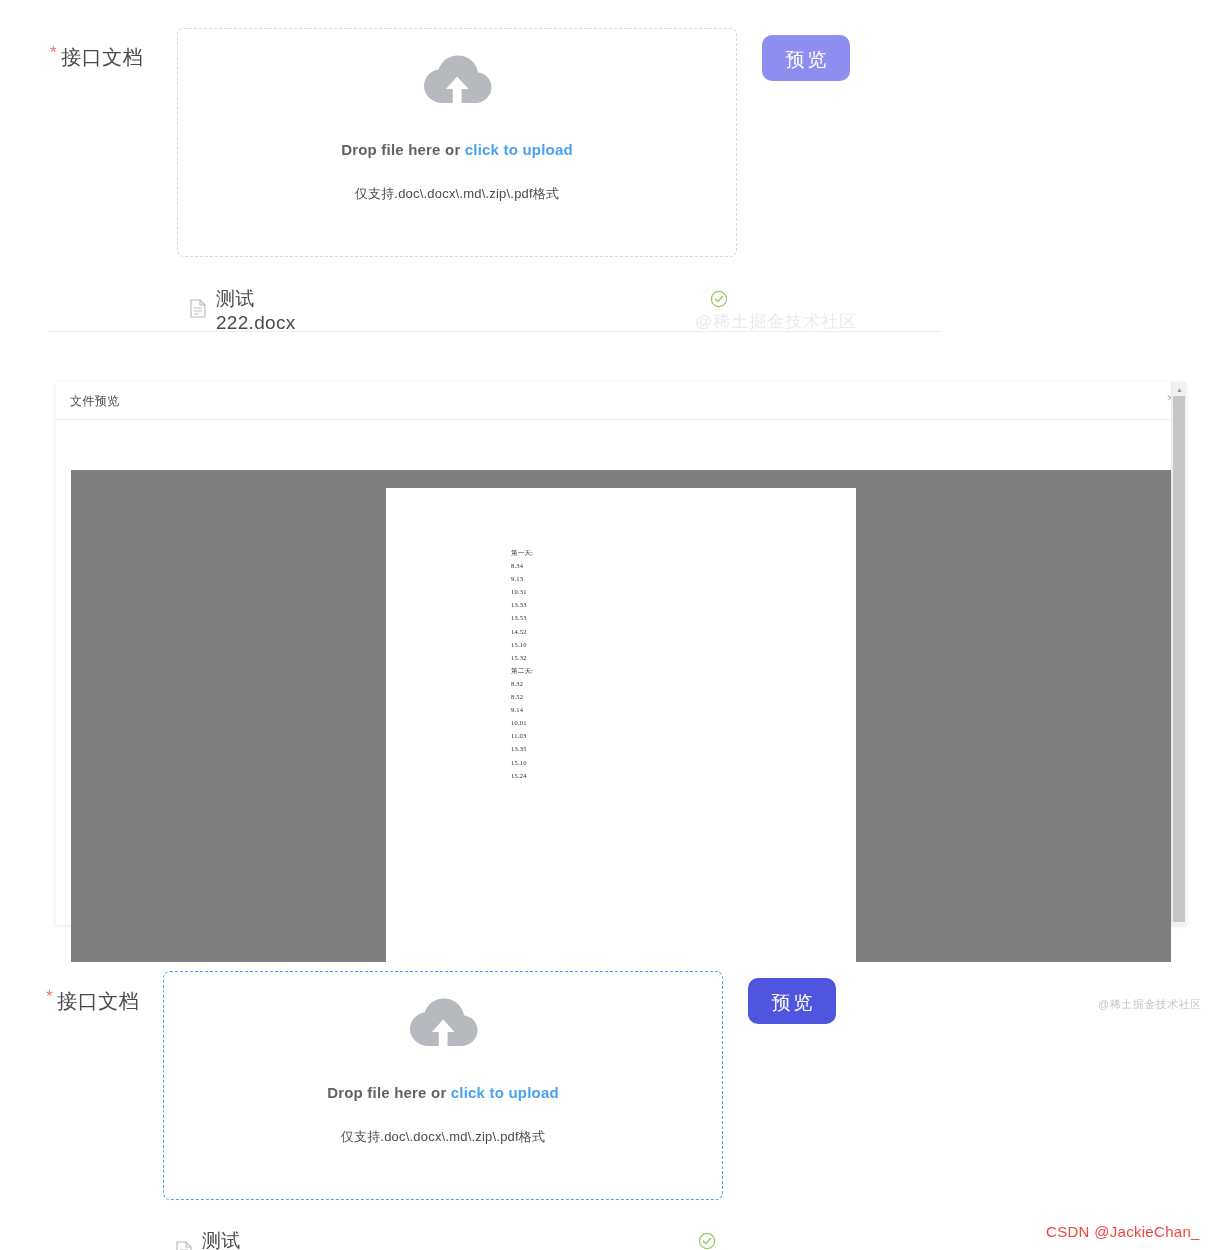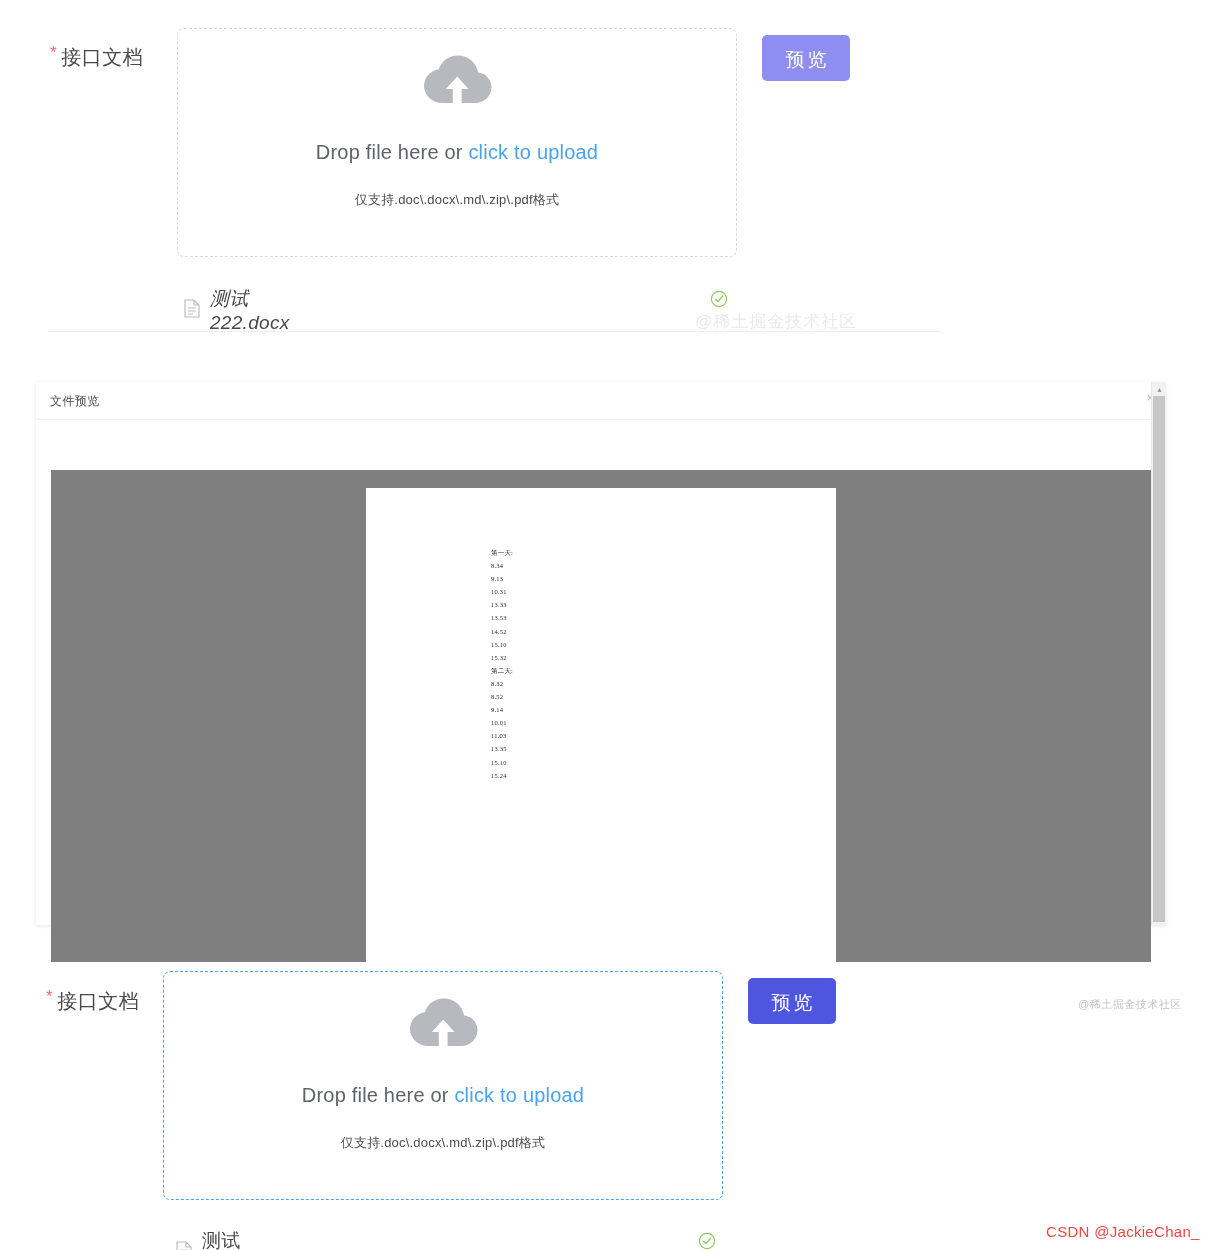--- a/index.html
+++ b/index.html
@@ -36,23 +36,24 @@
     display: flex;
     flex-direction: column;
     align-items: center;
     justify-content: flex-start;
   }
   .upload-box.idle  { border: 1px dashed #d9d9d9; }
   .upload-box.hover { border: 1px dashed #4aa3f0; }
 
   .cloud-icon { margin-top: 26px; }
   .drop-text {
-    font-size: 20px;
+    font-size: 15px;
     color: #5f6368;
     letter-spacing: .2px;
+    font-weight: bold;
   }
   .drop-text .link { color: #4aa3f0; }
   .hint-text {
     font-size: 13px;
     color: #4b4b4b;
     letter-spacing: .2px;
   }
 
   .file-row {
     position: absolute;
@@ -63,21 +64,21 @@
     font-size: 19px;
     color: #4a4a4a;
     margin-left: 10px;
     letter-spacing: .3px;
   }
   .file-check { position: absolute; }
 
   .preview-btn {
     position: absolute;
     border: none;
-    border-radius: 5px;
+    border-radius: 10px;
     color: #ffffff;
     font-size: 19px;
     letter-spacing: 3px;
     cursor: pointer;
     font-family: "Liberation Sans", "DejaVu Sans", sans-serif;
     padding: 12px;
     text-indent: 3px;
   }
 
   .divider {
@@ -183,21 +184,21 @@
 
       <div class="drop-text" style="margin-top:30px;">
         <span>Drop file here or </span><span class="link">click to upload</span>
       </div>
 
       <div class="hint-text" style="margin-top:27px;">仅支持.doc\.docx\.md\.zip\.pdf格式</div>
     </div>
 
     <button class="preview-btn" style="left:762px; top:35px; width:88px; height:46px; background:#8d8ef0;">预览</button>
 
-    <div class="file-row" style="left:184px; top:286px;font-style:italic;">
+    <div class="file-row" style="left:190px; top:286px;">
       <span>
         <svg width="16" height="19" viewBox="0 0 16 19">
           <path d="M1 1 H10 L15 6 V18 H1 Z" fill="#fdfdfd" stroke="#b9b9b9" stroke-width="1.1"></path>
           <path d="M10 1 V6 H15" fill="none" stroke="#b9b9b9" stroke-width="1.1"></path>
           <line x1="4" y1="9" x2="12" y2="9" stroke="#c3c3c3" stroke-width="1.1"></line>
           <line x1="4" y1="12" x2="12" y2="12" stroke="#c3c3c3" stroke-width="1.1"></line>
           <line x1="4" y1="15" x2="9" y2="15" stroke="#c3c3c3" stroke-width="1.1"></line>
         </svg>
       </span>
       <span class="file-name">测试222.docx</span>
@@ -208,21 +209,21 @@
         <circle cx="9" cy="9" r="7.6" fill="none" stroke="#8fc861" stroke-width="1.2"></circle>
         <path d="M5.4 9.2 L7.8 11.6 L12.6 6.2" fill="none" stroke="#8fc861" stroke-width="1.3" stroke-linecap="round" stroke-linejoin="round"></path>
       </svg>
     </span>
 
     <div class="wm wm-juejin-1" style="left:695px; top:310px;">@稀土掘金技术社区</div>
 
     <div class="divider" style="left:48px; top:331px; width:893px;"></div>
   </div>
 
-  <div class="dialog" style="left:36px; top:382px; width:1130px; height:543px;">
+  <div class="dialog" style="left:56px; top:382px; width:1130px; height:543px;">
 
     <div class="dialog-header">
       <span class="dialog-title">文件预览</span>
       <span class="dialog-close">×</span>
     </div>
 
     <div class="dialog-body" style="height:504px;">
 
       <div class="doc-stage" style="left:15px; top:50px; width:1100px; height:492px;">
 

